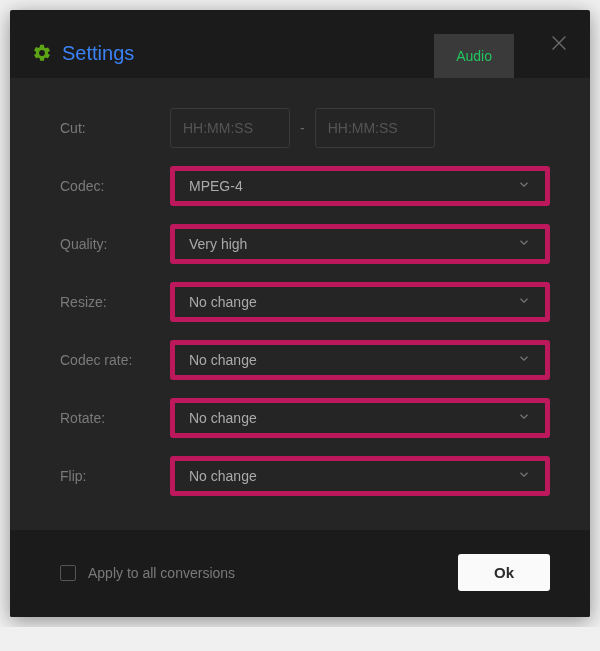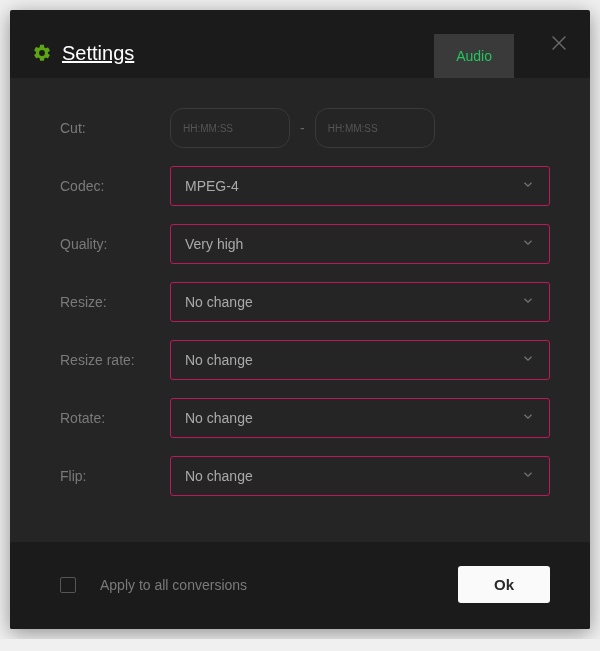--- a/index.html
+++ b/index.html
@@ -32,24 +32,23 @@
       display: flex;
       align-items: center;
       gap: 10px;
     }
     .gear-icon {
       width: 20px;
       height: 20px;
       color: #5ea516;
     }
     .title {
-      color: #ffffff;
+      color: #3b82f6;
       font-size: 20px;
       font-weight: 400;
-      text-decoration: underline;
     }
     .tabs {
       margin-left: auto;
       display: flex;
       align-self: flex-end;
       margin-right: 54px;
     }
     .tab {
       padding: 14px 22px;
       font-size: 14px;
@@ -93,38 +92,38 @@
     .cut-inputs {
       display: flex;
       align-items: center;
       gap: 10px;
     }
     .time-input {
       width: 120px;
       height: 40px;
       background: #252525;
       border: 1px solid #3a3a3a;
-      border-radius: 13px;
+      border-radius: 3px;
       padding: 0 12px;
       color: #aaa;
-      font-size: 10px;
+      font-size: 14px;
       outline: none;
     }
     .time-input::placeholder {
       color: #555;
     }
     .cut-dash {
       color: #666;
       font-size: 14px;
     }
     .select {
       width: 100%;
       height: 40px;
       background: #252525;
-      border: 1px solid #be185d;
+      border: 5px solid #be185d;
       border-radius: 3px;
       padding: 0 40px 0 14px;
       color: #aaa;
       font-size: 14px;
       cursor: pointer;
       position: relative;
       display: flex;
       align-items: center;
     }
     .chevron {
@@ -137,21 +136,21 @@
     }
     .footer {
       background: #1b1b1b;
       padding: 24px 40px 26px 50px;
       display: flex;
       align-items: center;
     }
     .checkbox-wrap {
       display: flex;
       align-items: center;
-      gap: 24px;
+      gap: 12px;
       cursor: pointer;
     }
     .checkbox {
       width: 16px;
       height: 16px;
       border: 1.5px solid #555;
       border-radius: 2px;
       background: transparent;
     }
     .checkbox-label {
@@ -244,21 +243,21 @@
           <span class="chevron">
             <svg width="14" height="14" viewBox="0 0 24 24" fill="none" stroke="currentColor" stroke-width="2">
                 <polyline points="6 9 12 15 18 9"></polyline>
               </svg>
           </span>
         </div>
       </div>
     </div>
 
     <div class="form-row">
-      <div class="form-label">Resize rate:</div>
+      <div class="form-label">Codec rate:</div>
       <div class="form-control">
         <div class="select">
           <span>No change</span>
           <span class="chevron">
             <svg width="14" height="14" viewBox="0 0 24 24" fill="none" stroke="currentColor" stroke-width="2">
                 <polyline points="6 9 12 15 18 9"></polyline>
               </svg>
           </span>
         </div>
       </div>
@@ -271,21 +270,21 @@
           <span>No change</span>
           <span class="chevron">
             <svg width="14" height="14" viewBox="0 0 24 24" fill="none" stroke="currentColor" stroke-width="2">
                 <polyline points="6 9 12 15 18 9"></polyline>
               </svg>
           </span>
         </div>
       </div>
     </div>
 
-    <div class="form-row" style="margin-bottom:12px">
+    <div class="form-row" style="margin-bottom:0">
       <div class="form-label">Flip:</div>
       <div class="form-control">
         <div class="select">
           <span>No change</span>
           <span class="chevron">
             <svg width="14" height="14" viewBox="0 0 24 24" fill="none" stroke="currentColor" stroke-width="2">
                 <polyline points="6 9 12 15 18 9"></polyline>
               </svg>
           </span>
         </div>

